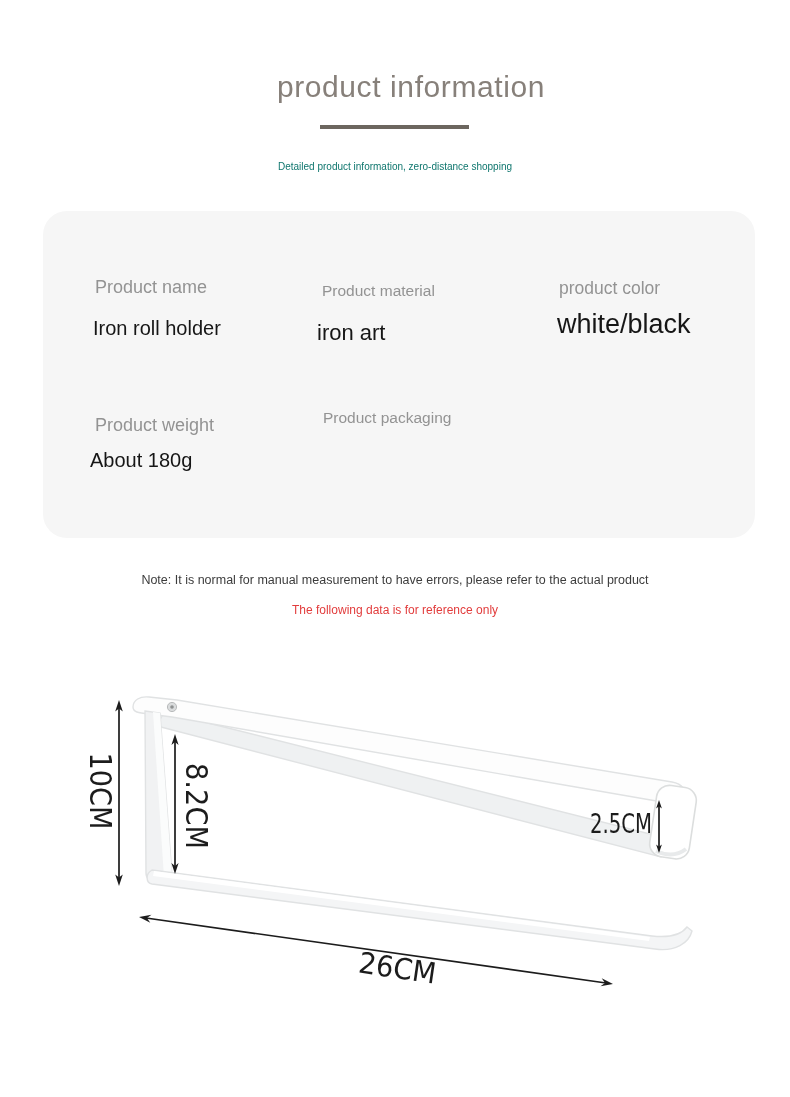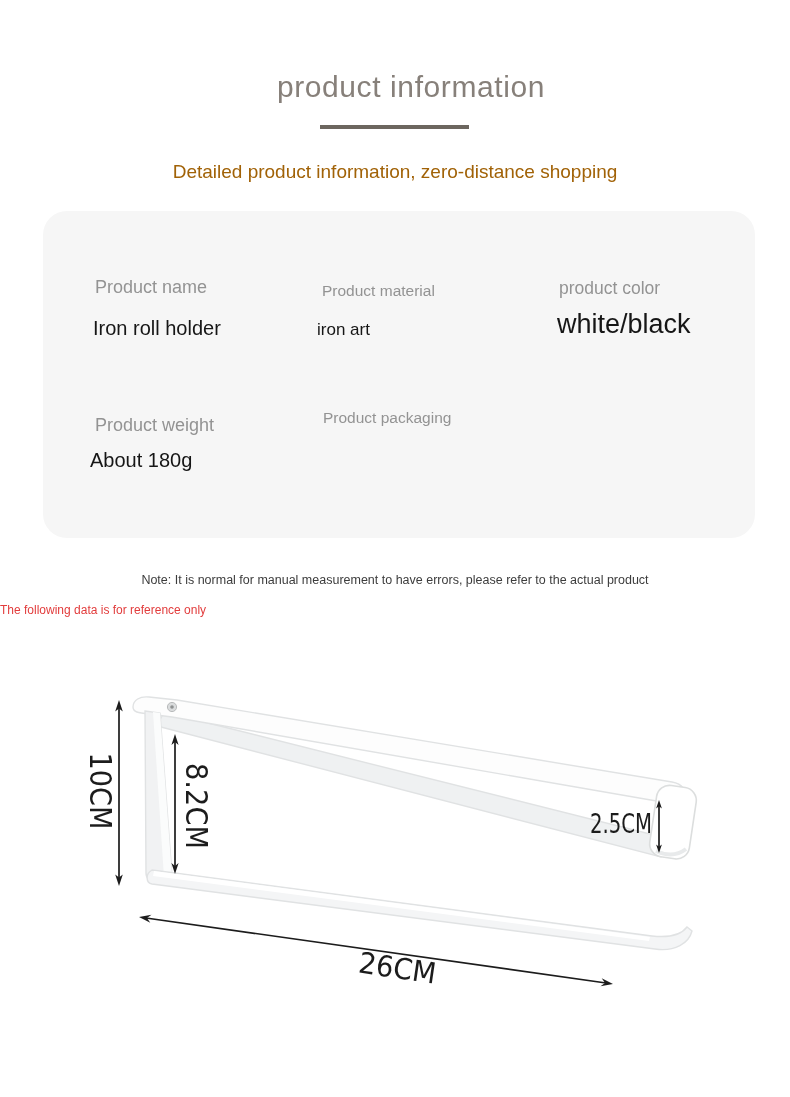--- a/index.html
+++ b/index.html
@@ -3,41 +3,41 @@
 <meta charset="utf-8">
 <style>
   html,body{margin:0;padding:0;background:#ffffff;}
   .page{position:relative;width:790px;height:1097px;background:#ffffff;overflow:hidden;
         font-family:"Liberation Sans", sans-serif;}
 
   .title{position:absolute;top:54px;left:0;width:100%;margin:16px;text-align:center;
          font-size:30px;font-weight:400;letter-spacing:.6px;color:#87807a;}
   .divider{position:absolute;top:125px;left:320px;width:149px;height:4px;background:#6c665f;}
   .subtitle{position:absolute;top:161px;left:0;width:100%;margin:0;text-align:center;
-            font-size:19px;color:#a16207;}
+            font-size:10px;color:#0f766e;}
 
   .spec-card{position:absolute;left:43px;top:211px;width:712px;height:327px;
              background:#f6f6f6;border-radius:24px;}
   .spec-card span{position:absolute;white-space:nowrap;}
   .lbl{color:#939393;}
   .val{color:#161616;}
   .l-name{left:52px;top:66px;font-size:18px;}
   .v-name{left:50px;top:106px;font-size:20px;}
   .l-mat{left:279px;top:71px;font-size:15.5px;}
-  .v-mat{left:274px;top:109px;font-size:17px;}
+  .v-mat{left:274px;top:109px;font-size:22px;}
   .l-col{left:516px;top:67px;font-size:17.5px;}
   .v-col{left:514px;top:98px;font-size:27px;}
   .l-wt{left:52px;top:204px;font-size:18px;}
   .v-wt{left:47px;top:238px;font-size:20px;}
   .l-pkg{left:280px;top:198px;font-size:15.5px;}
   .v-pkg{left:272px;top:226px;font-size:27px;}
 
   .note{position:absolute;top:573px;left:0;width:100%;margin:0;text-align:center;
         font-size:12.5px;color:#3c3c3c;}
-  .disclaimer{position:absolute;top:603px;left:0;width:100%;margin:0;
+  .disclaimer{position:absolute;top:603px;left:0;width:100%;margin:0;text-align:center;
               font-size:12px;color:#e23c3c;}
 
   .diagram{position:absolute;left:0;top:655px;width:716px;height:380px;}
   .dim-text{fill:#1c1c1c;font-family:"DejaVu Sans", sans-serif;}
 </style>
 </head>
 <body>
 
 <div class="page">
 

